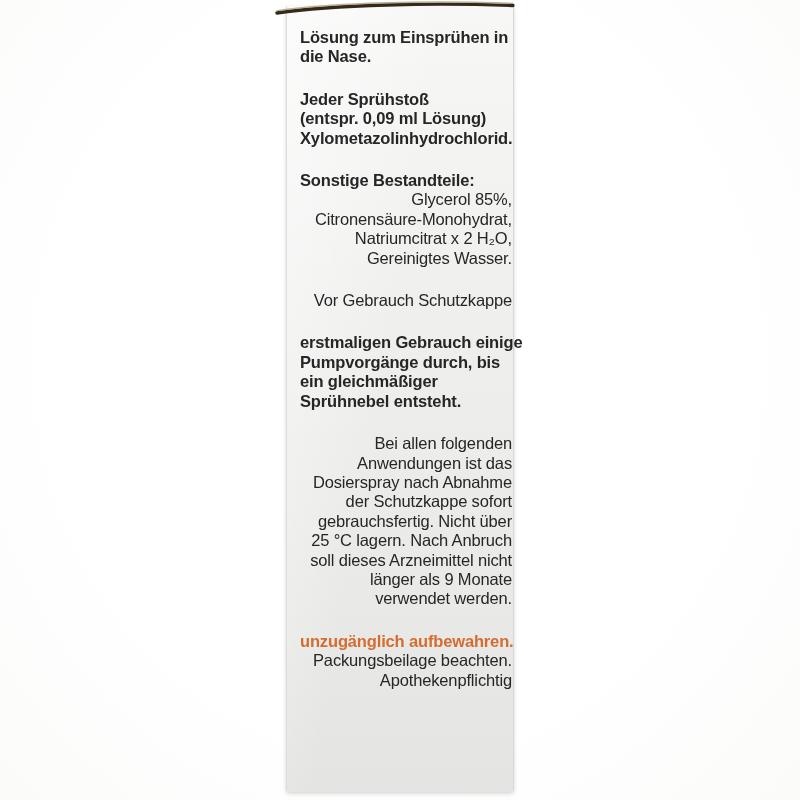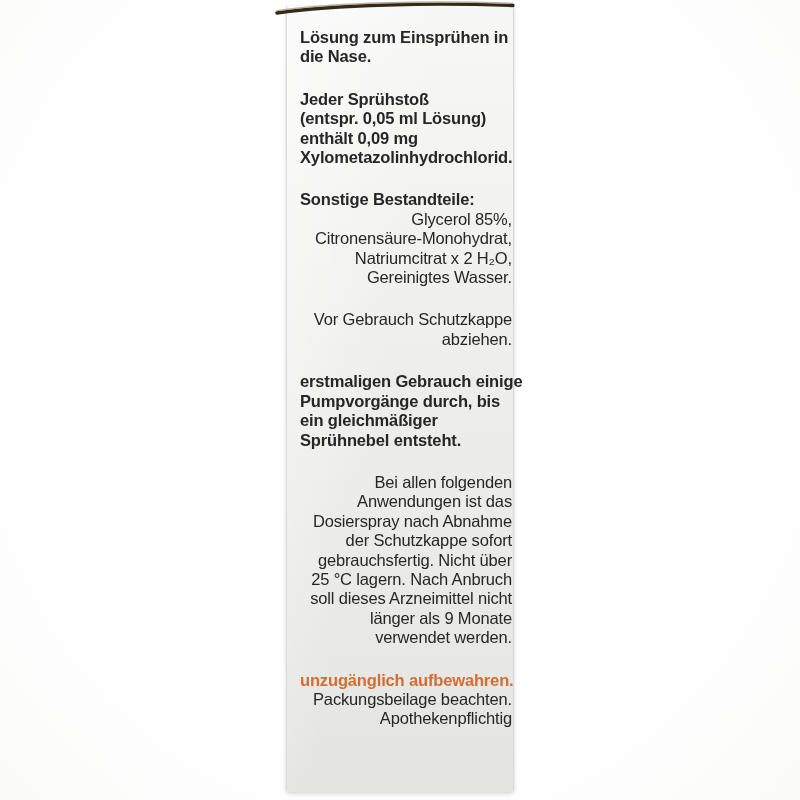--- a/index.html
+++ b/index.html
@@ -71,34 +71,32 @@
     <path d="M3,10.6 C 60,2.2 160,0.4 239,3.4" fill="none" stroke="#b5a98c" stroke-width="1.4" stroke-linecap="round" opacity="0.9"></path>
   </svg>
 
   <div class="panel-text">
       <div class="para">
         <div class="line bold">Lösung zum Einsprühen in</div>
         <div class="line bold">die Nase.</div>
       </div>
       <div class="para">
         <div class="line bold">Jeder Sprühstoß</div>
-        <div class="line bold">(entspr. 0,05 ml Lösung)</div>
-        <div class="line bold">enthält 0,09 mg</div>
+        <div class="line bold">(entspr. 0,09 ml Lösung)</div>
         <div class="line bold">Xylometazolinhydrochlorid.</div>
       </div>
       <div class="para">
         <div class="line bold">Sonstige Bestandteile:</div>
         <div class="line reg">Glycerol 85%,</div>
         <div class="line reg">Citronensäure-Monohydrat,</div>
         <div class="line reg">Natriumcitrat x 2 H₂O,</div>
         <div class="line reg">Gereinigtes Wasser.</div>
       </div>
       <div class="para">
         <div class="line reg">Vor Gebrauch Schutzkappe</div>
-        <div class="line reg">abziehen.</div>
       </div>
       <div class="para">
         <div class="line bold">erstmaligen Gebrauch einige</div>
         <div class="line bold">Pumpvorgänge durch, bis</div>
         <div class="line bold">ein gleichmäßiger</div>
         <div class="line bold">Sprühnebel entsteht.</div>
       </div>
       <div class="para">
         <div class="line reg">Bei allen folgenden</div>
         <div class="line reg">Anwendungen ist das</div>

